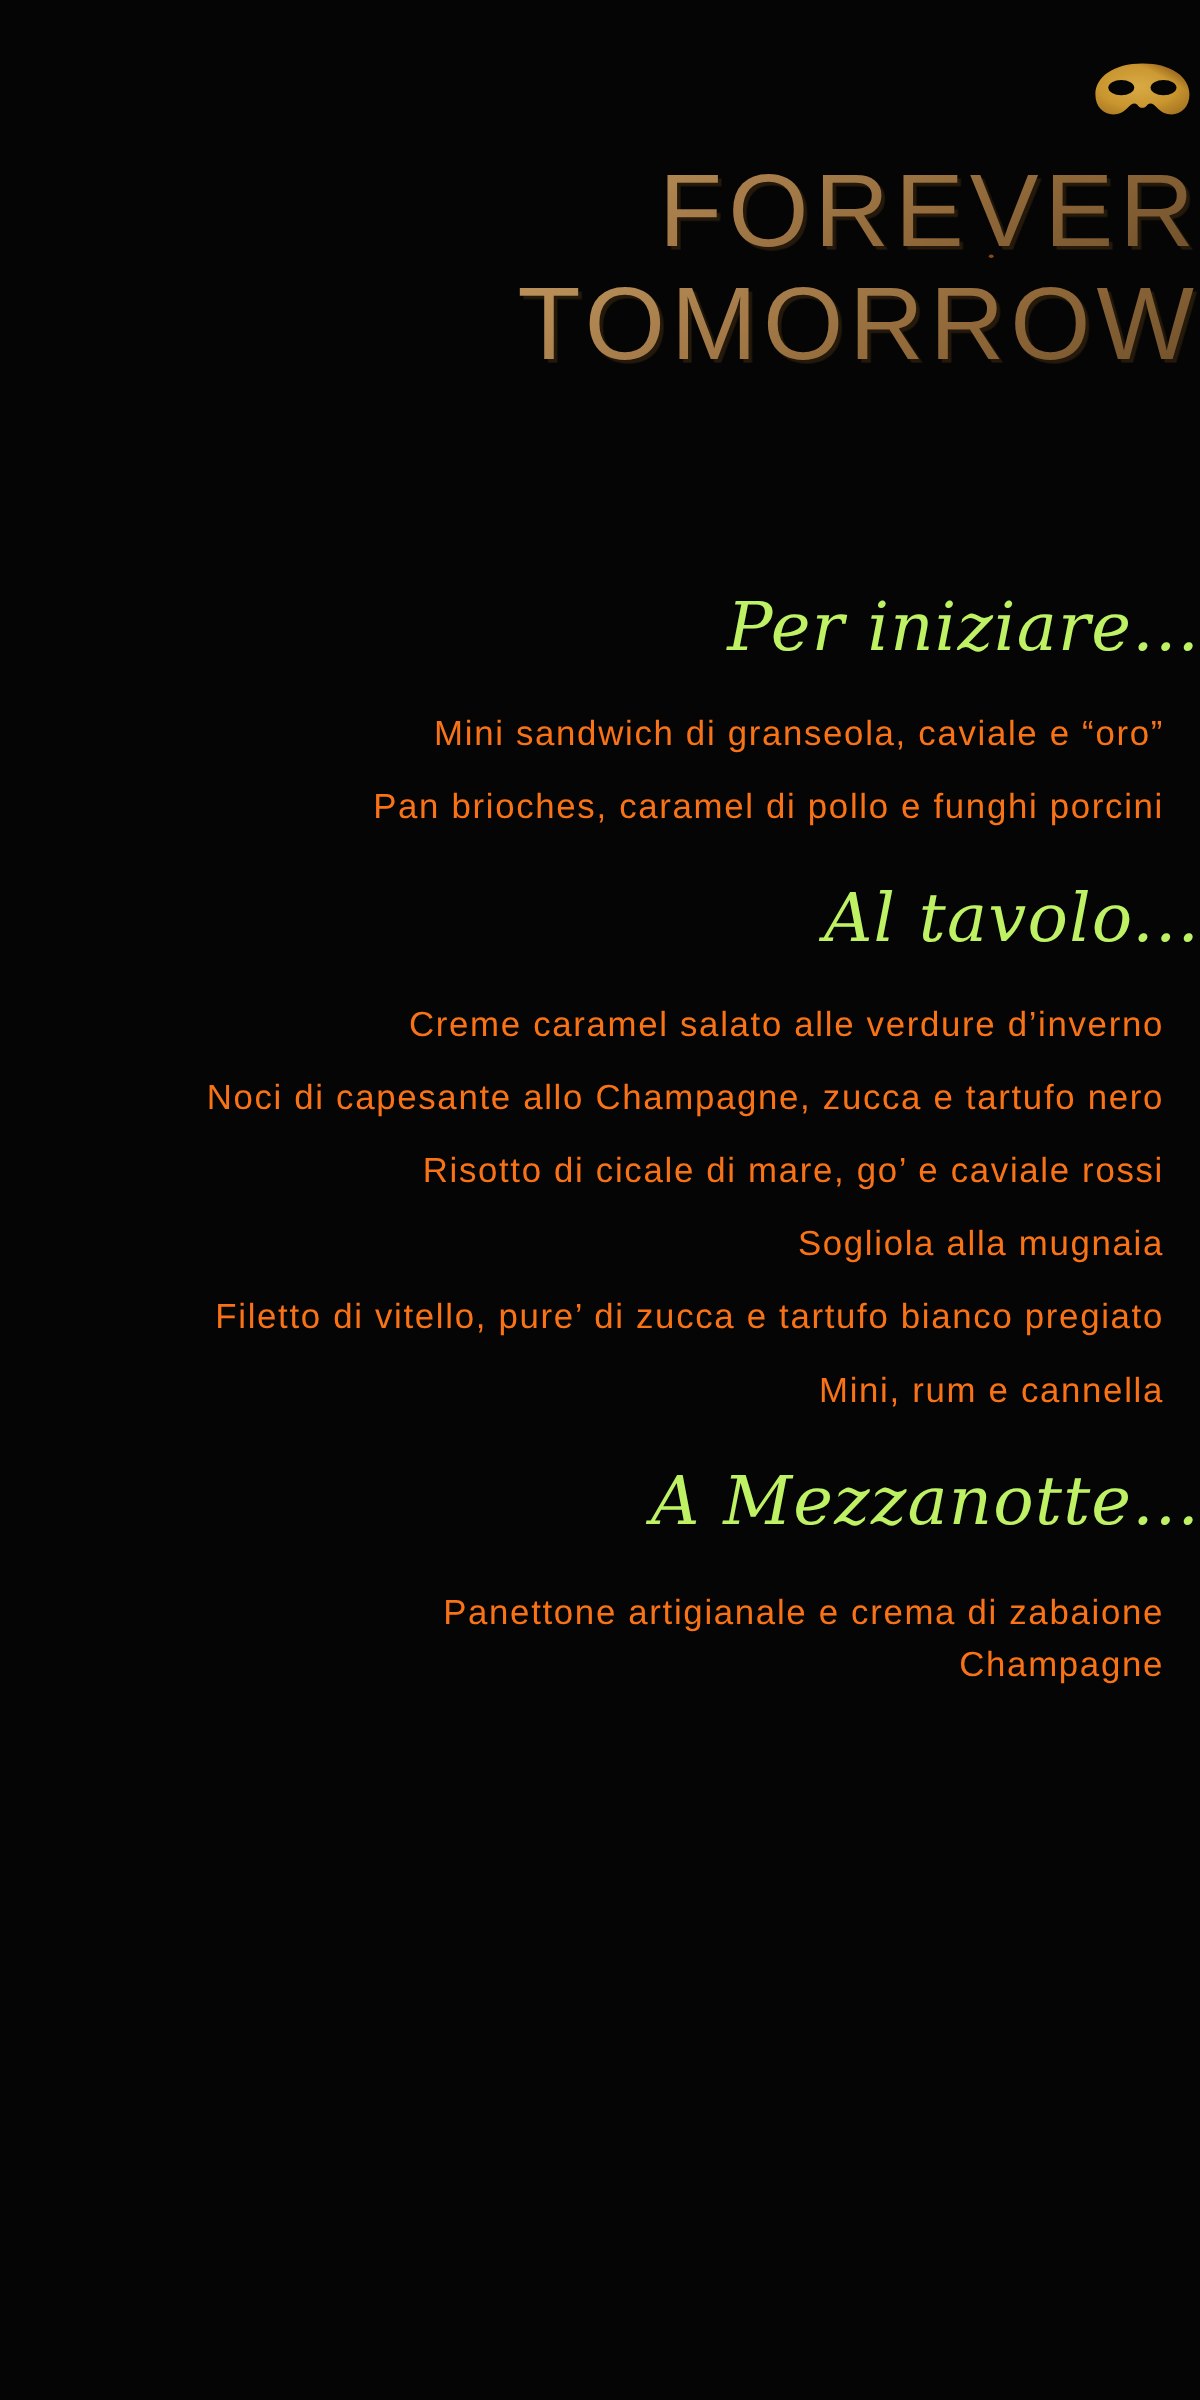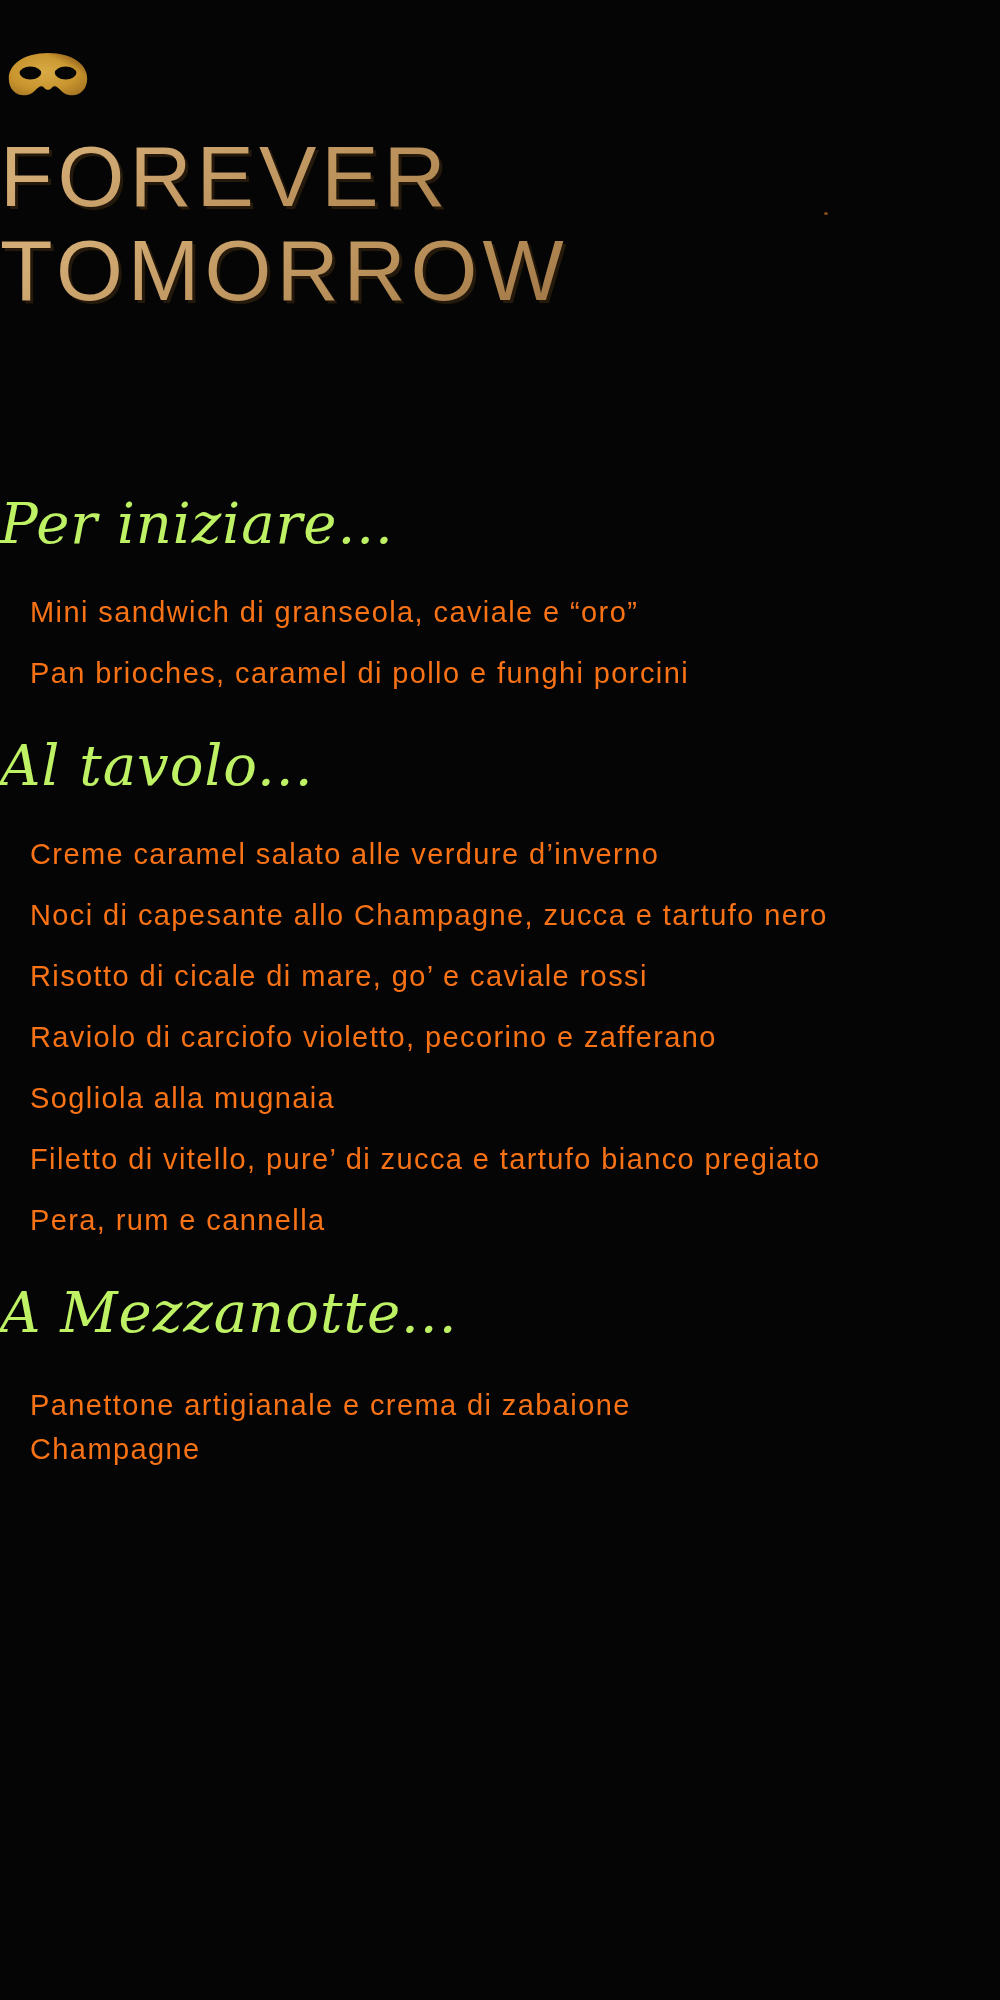--- a/index.html
+++ b/index.html
@@ -3,21 +3,21 @@
 <meta charset="utf-8">
 <style>
   html, body { margin: 0; padding: 0; background: #000; }
   .page {
     position: relative;
     width: 1000px;
     height: 2000px;
     margin: 0 auto;
     background: #050505;
     overflow: hidden;
-    text-align: left;
+    text-align: right;
     font-family: "Liberation Sans", sans-serif;
     color: #fafafa;
   }
   .mask-wrap { padding-top: 46px; line-height: 0; }
   .mask-wrap svg { width: 96px; height: 62px; }
 
   .title {
     margin: 22px 0 0 0;
     font-size: 86px;
     font-weight: 400;
@@ -110,24 +110,23 @@
     <h2 class="script-heading">Per iniziare...</h2>
     <p class="menu-item">Mini sandwich di granseola, caviale e “oro”</p>
     <p class="menu-item">Pan brioches, caramel di pollo e funghi porcini</p>
   </section>
 
   <section class="section-mains">
     <h2 class="script-heading">Al tavolo...</h2>
     <p class="menu-item">Creme caramel salato alle verdure d’inverno</p>
     <p class="menu-item">Noci di capesante allo Champagne, zucca e tartufo nero</p>
     <p class="menu-item">Risotto di cicale di mare, go’ e caviale rossi</p>
-    <p class="menu-item">Raviolo di carciofo violetto, pecorino e zafferano</p>
     <p class="menu-item">Sogliola alla mugnaia</p>
     <p class="menu-item">Filetto di vitello, pure’ di zucca e tartufo bianco pregiato</p>
-    <p class="menu-item">Pera, rum e cannella</p>
+    <p class="menu-item">Mini, rum e cannella</p>
   </section>
 
   <section class="section-midnight">
     <h2 class="script-heading">A Mezzanotte...</h2>
     <p class="menu-item">Panettone artigianale e crema di zabaione
 Champagne</p>
   </section>
 
 </div>
 

